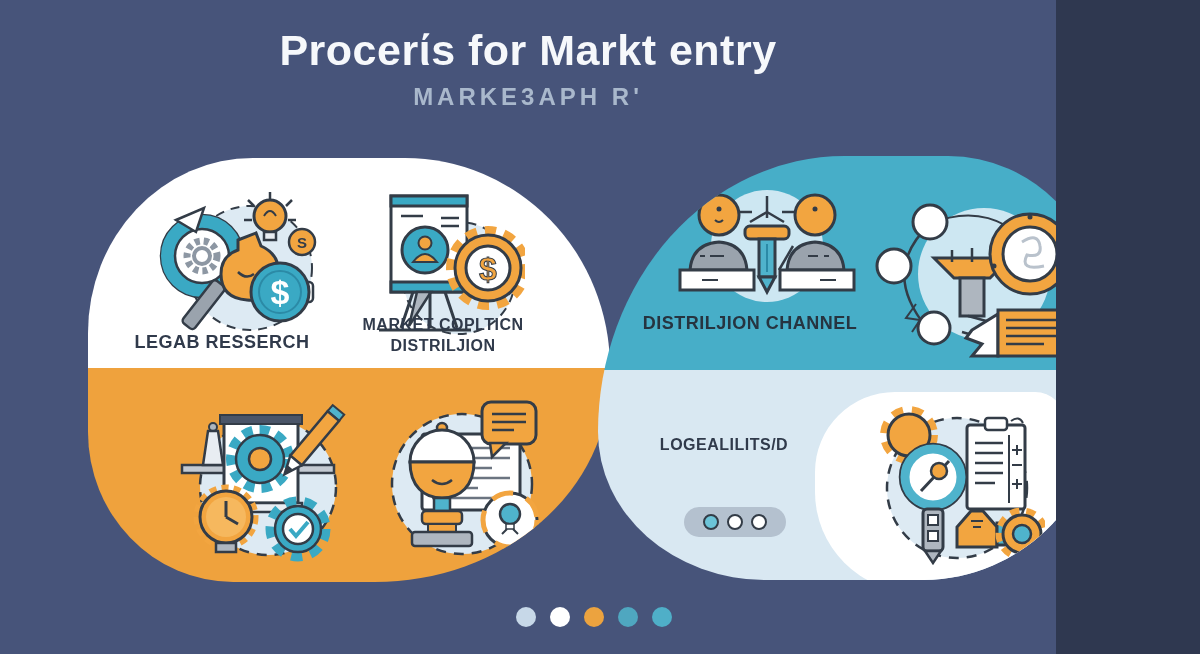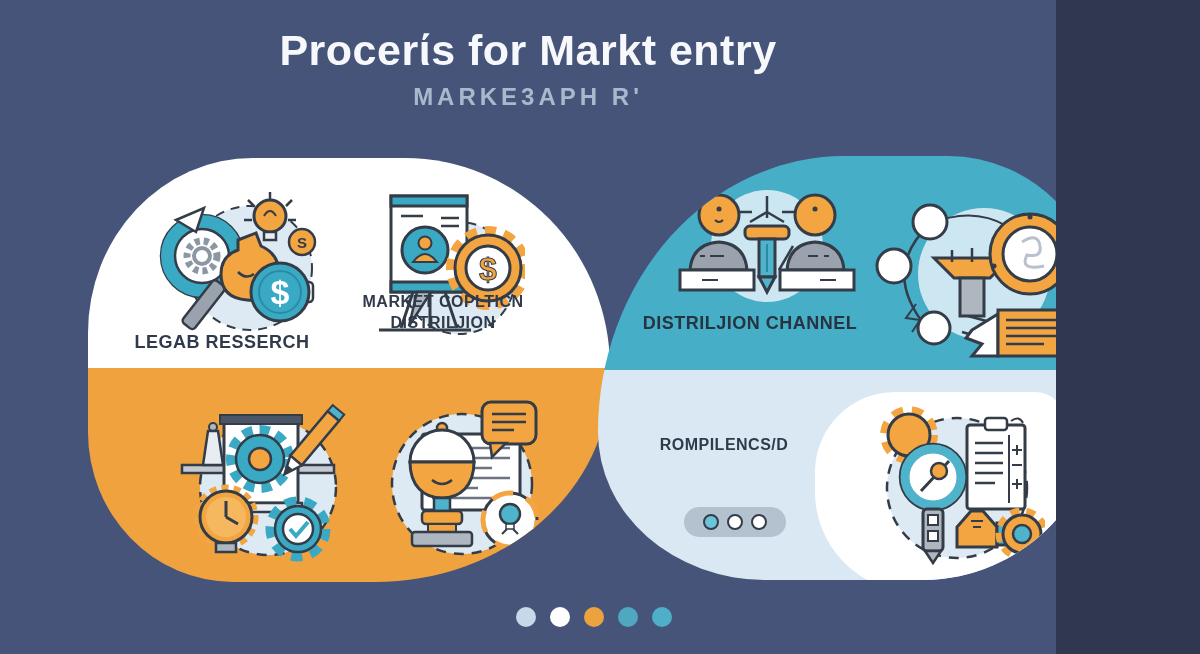--- a/index.html
+++ b/index.html
@@ -104,21 +104,21 @@
         <path d="M38 72 q12 -16 24 0 z" fill="#f2a540" stroke="#333c47" stroke-width="2"></path>
         <polygon points="42,102 56,102 34,136" fill="#aeb6bf" stroke="#333c47" stroke-width="2.5"></polygon>
         <path d="M38 102 L26 138 M70 102 L82 138 M55 102 V138" stroke="#333c47" stroke-width="3"></path>
         <path d="M4 140 H96" stroke="#333c47" stroke-width="3"></path>
         <circle cx="113" cy="78" r="37" fill="none" stroke="#f2a540" stroke-width="10" stroke-dasharray="11 8"></circle>
         <circle cx="113" cy="78" r="33" fill="#f2a540" stroke="#333c47" stroke-width="3"></circle>
         <circle cx="113" cy="78" r="22" fill="#fff" stroke="#333c47" stroke-width="3"></circle>
         <text x="113" y="90" font-size="32" font-weight="bold" text-anchor="middle" fill="#f2a540" stroke="#333c47" stroke-width="1">$</text>
       </svg>
     </div>
-    <div class="lbl lbl-2" style="left:255px;top:133px;width:200px">
+    <div class="lbl lbl-2" style="left:255px;top:156px;width:200px">
       <div>MARKET COPLTICN</div>
       <div>DISTRILJION</div>
     </div>
 
     <div class="iconbox" style="left:92px;top:245px">
       <svg width="170" height="162" viewBox="0 0 170 162">
         <circle cx="88" cy="84" r="68" fill="#ddeaf3" stroke="#333c47" stroke-width="2.5" stroke-dasharray="10 8"></circle>
         <rect x="2" y="62" width="152" height="8" fill="#c3cad2" stroke="#333c47" stroke-width="2.5"></rect>
         <circle cx="33" cy="24" r="4" fill="#aeb6bf" stroke="#333c47" stroke-width="2"></circle>
         <polygon points="28,28 38,28 43,62 23,62" fill="#e8edf2" stroke="#333c47" stroke-width="2.5"></polygon>
@@ -223,21 +223,21 @@
         <circle cx="193" cy="82" r="2.5" fill="#333c47"></circle>
         <path d="M96 130 l22 6 M90 146 l14 4" stroke="#333c47" stroke-width="2.5" fill="none"></path>
         <path d="M100 144 l26 -16 v42 h-26 l10 -12 -16 -6 z" fill="#fff" stroke="#333c47" stroke-width="3"></path>
         <rect x="126" y="124" width="70" height="46" fill="#f2a540" stroke="#333c47" stroke-width="3"></rect>
         <path d="M134 134 h54 M134 142 h54 M134 150 h54 M134 158 h38" stroke="#333c47" stroke-width="2.5"></path>
         <path d="M190 164 l6 6" stroke="#333c47" stroke-width="2.5"></path>
       </svg>
     </div>
 
     <div class="lbl lbl-2" style="left:26px;top:278px;width:200px">
-      <div>ROMPILENCS/D</div>
+      <div>LOGEALILITS/D</div>
     </div>
     <div class="pill">
       <span class="pdot" style="background: rgb(108, 196, 216);"></span>
       <span class="pdot" style="background: rgb(255, 255, 255);"></span>
       <span class="pdot" style="background: rgb(255, 255, 255);"></span>
     </div>
 
     <div class="iconbox" style="left:267px;top:247px">
       <svg width="180" height="168" viewBox="0 0 180 168">
         <circle cx="92" cy="85" r="70" fill="#ddeaf3" stroke="#333c47" stroke-width="2.5" stroke-dasharray="10 8"></circle>

